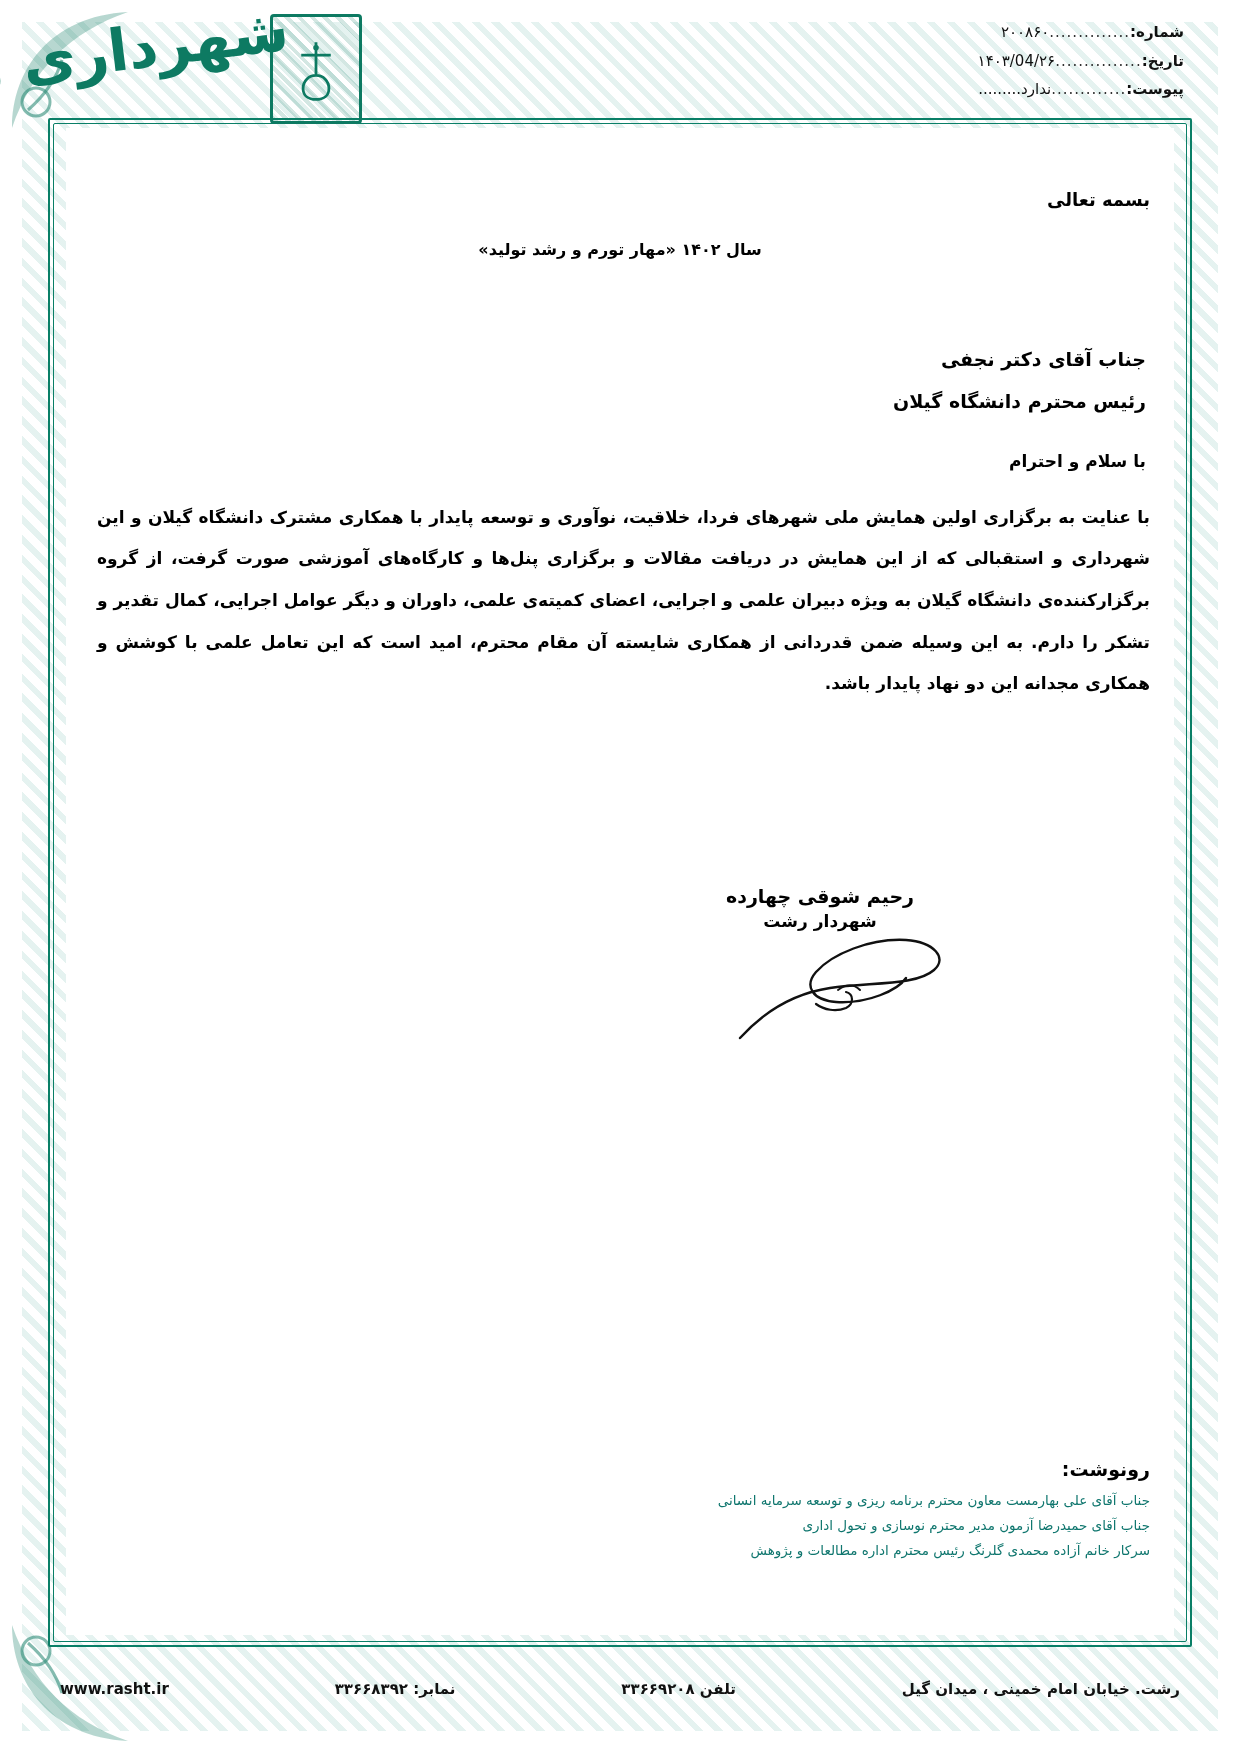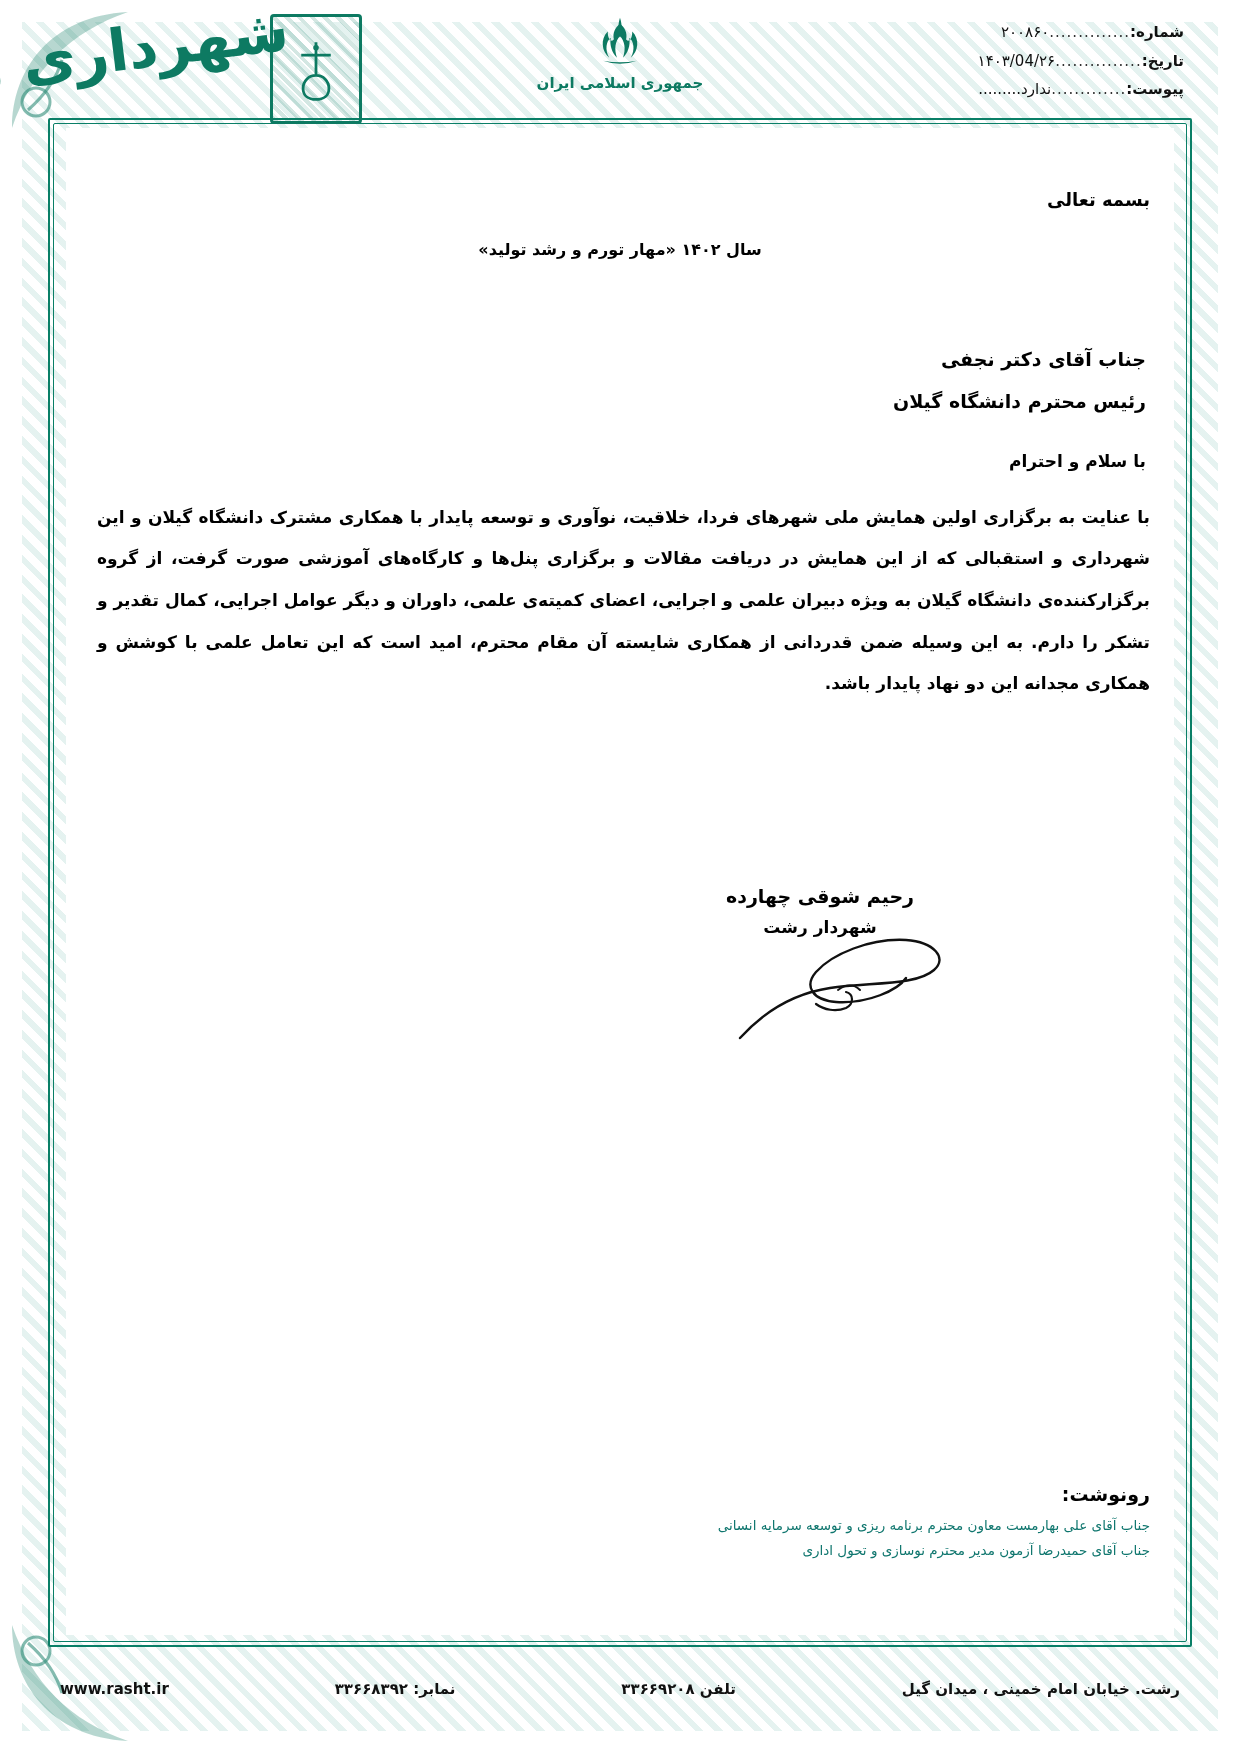--- a/index.html
+++ b/index.html
@@ -201,21 +201,21 @@
     right: 200px;
     top: 700px;
     width: 260px;
     text-align: center;
   }
   .sign-name {
     font-size: 19px;
     font-weight: bold;
   }
   .sign-title {
-    margin-top: 10px;
+    margin-top: 4px;
     font-size: 17px;
     font-weight: bold;
   }
   .sign-mark {
     position: absolute;
     right: 130px;
     top: 735px;
     width: 300px;
     height: 130px;
   }
@@ -301,28 +301,20 @@
         <span class="ref-dots">...............</span>
         <span class="ref-val">۱۴۰۳/04/۲۶</span>
       </div>
       <div class="ref-row">
         <span class="ref-label">پیوست:</span>
         <span class="ref-dots">.............</span>
         <span class="ref-val">ندارد.........</span>
       </div>
     </div>
 
-    <div class="emblem-block">
-      <svg class="emblem" viewBox="0 0 60 66">
-        <path d="M30 4 C33 14 33 22 30 30 C27 22 27 14 30 4 Z" fill="#0d7a62"></path>
-        <path d="M30 28 C24 34 22 44 26 56 C20 50 16 40 18 30 C12 34 10 46 16 56 C6 48 4 32 14 22 C14 34 20 36 22 32 C20 24 24 16 30 12 C36 16 40 24 38 32 C40 36 46 34 46 22 C56 32 54 48 44 56 C50 46 48 34 42 30 C44 40 40 50 34 56 C38 44 36 34 30 28 Z" fill="#0d7a62"></path>
-        <path d="M8 60 Q30 68 52 60 Q30 64 8 60 Z" fill="#0d7a62"></path>
-      </svg>
-      <div class="emblem-caption">جمهوری اسلامی ایران</div>
-    </div>
 
     <div class="logo-block">
       <div class="logo-tile">
         <svg viewBox="0 0 60 78" width="56" height="72">
           <path d="M30 10 L30 46 M30 46 C22 46 16 52 16 60 C16 68 22 72 30 72 C38 72 44 68 44 60 C44 52 38 46 30 46 Z" fill="none" stroke="#0d7a62" stroke-width="3"></path>
           <path d="M14 24 L46 24" stroke="#0d7a62" stroke-width="3"></path>
           <circle cx="30" cy="16" r="3" fill="#0d7a62"></circle>
         </svg>
       </div>
       <div class="logo-script">شهرداری رشت</div>
@@ -352,20 +344,21 @@
     <svg class="sign-mark" viewBox="0 0 300 130">
       <path d="M20 118 C40 96 70 74 110 68 C150 62 196 66 214 50 C228 38 214 22 186 20 C150 18 112 34 96 52 C84 66 92 80 116 82 C148 84 178 70 186 58" fill="none" stroke="#111" stroke-width="2.4" stroke-linecap="round"></path>
       <path d="M96 84 C104 90 116 92 126 88 C134 84 134 74 126 72" fill="none" stroke="#111" stroke-width="2.2" stroke-linecap="round"></path>
       <path d="M118 70 C126 64 134 64 140 70" fill="none" stroke="#111" stroke-width="2" stroke-linecap="round"></path>
     </svg>
 
     <div class="cc-block">
       <div class="cc-title">رونوشت:</div>
       <div class="cc-item">جناب آقای علی بهارمست معاون محترم برنامه ریزی و توسعه سرمایه انسانی</div>
       <div class="cc-item">جناب آقای حمیدرضا آزمون مدیر محترم نوسازی و تحول اداری</div>
+      <div class="cc-item">سرکار خانم آزاده محمدی گلرنگ رئیس محترم اداره مطالعات و پژوهش</div>
     </div>
 
   </div>
 
   <div class="footer-line"></div>
   <div class="footer">
     <div class="f-addr">رشت. خیابان امام خمینی ، میدان گیل</div>
     <div class="f-tel">
       <span>تلفن</span>
       <span>۳۳۶۶۹۲۰۸</span>

